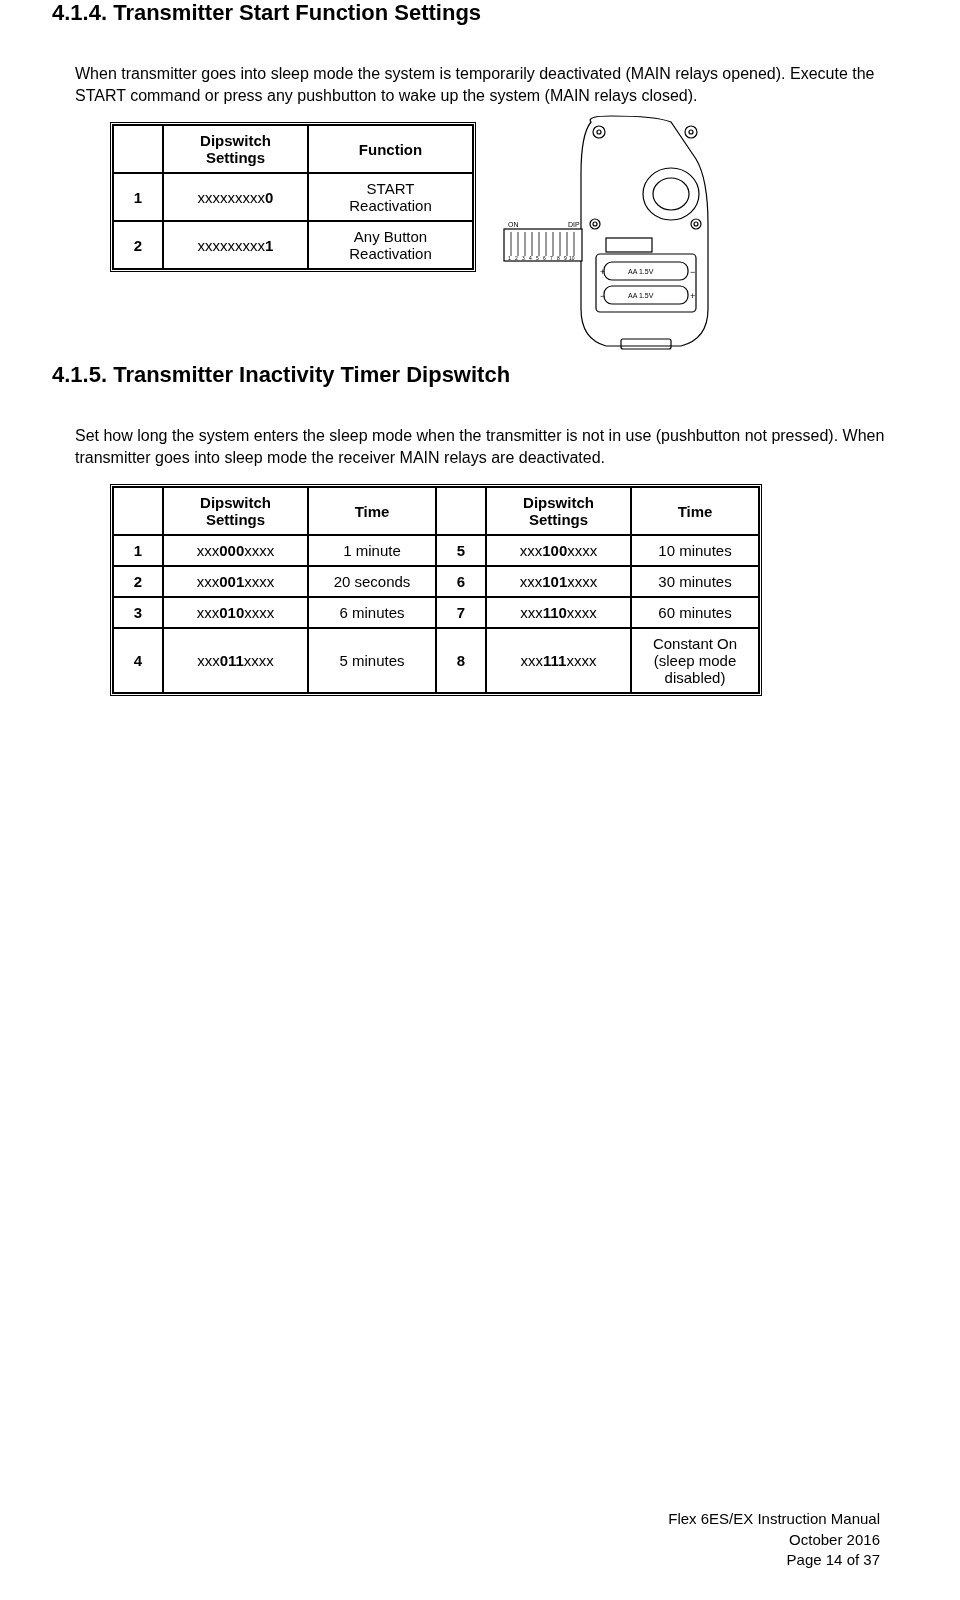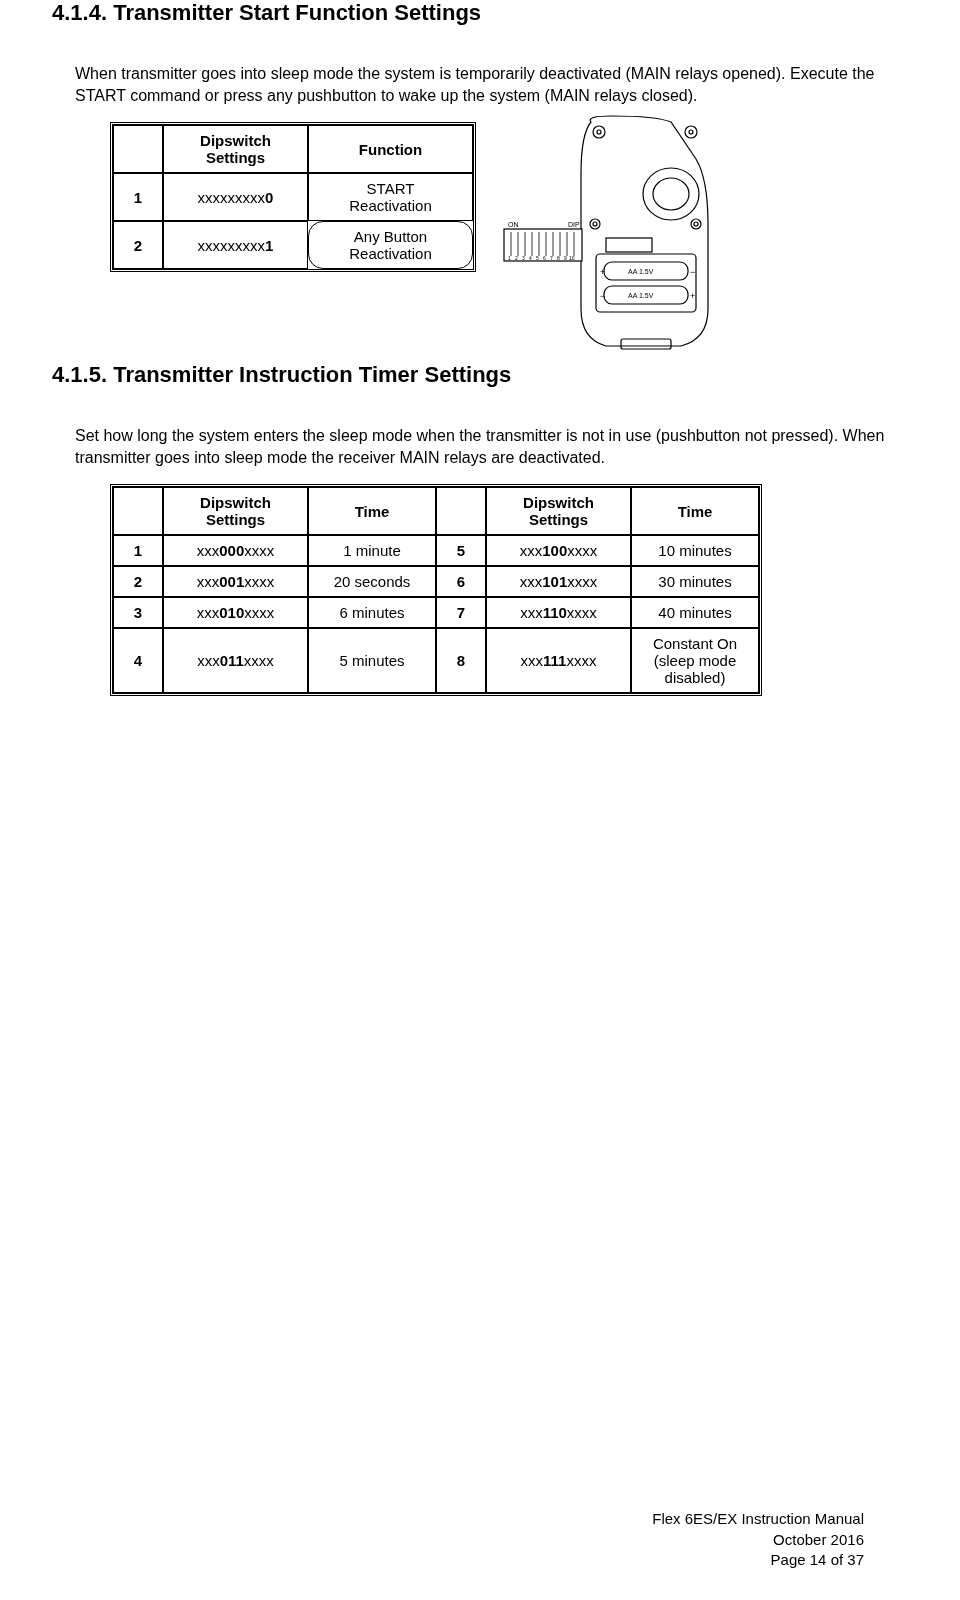--- a/index.html
+++ b/index.html
@@ -55,21 +55,21 @@
     .dip-val { font-family: Arial; margin-top: 43px; }
     .dip-bold { font-weight: bold; }
     .section-gap { height: 4px; }
     .device-svg {
       margin-top: -8px;
       flex-shrink: 0;
     }
     .footer {
       position: absolute;
       bottom: 30px;
-      right: 96px;
+      right: 80px;
       text-align: right;
       font-size: 15px;
       line-height: 1.35;
     }
   </style>
 </head>
 <body>
 
 <h2 class="section-heading">4.1.4. Transmitter Start Function Settings</h2>
 <p class="body-text">When transmitter goes into sleep mode the system is temporarily deactivated (MAIN relays opened).  Execute the START command or press any pushbutton to wake up the system (MAIN relays closed).</p>
@@ -84,21 +84,21 @@
         <th class="col-func">Function</th>
       </tr>
       <tr>
         <td class="col-num">1</td>
         <td class="col-dip dip-val"><span>xxxxxxxxx</span><span class="dip-bold">0</span></td>
         <td style="font-weight:normal;">START Reactivation</td>
       </tr>
       <tr>
         <td class="col-num">2</td>
         <td class="col-dip dip-val"><span>xxxxxxxxx</span><span class="dip-bold">1</span></td>
-        <td style="font-weight:normal;border-radius:15px;">Any Button Reactivation</td>
+        <td style="font-weight:normal;">Any Button Reactivation</td>
       </tr>
     </tbody>
       </table>
   </div>
 
   <div class="device-svg">
     <svg width="230" height="240" viewBox="0 0 230 240">
       <g fill="none" stroke="#000" stroke-width="1.2">
 
         <path d="M 95 8 Q 90 2 115 2 Q 160 2 175 8 L 200 45 Q 212 65 212 110 L 212 195 Q 212 225 185 232 L 110 232 Q 85 225 85 195 L 85 130 L 85 60 Q 85 20 95 8 Z"></path>
@@ -159,21 +159,21 @@
       <text x="12" y="113" font-size="7" fill="#000">ON</text>
       <text x="72" y="113" font-size="7" fill="#000">DIP</text>
       <text x="132" y="160" font-size="7" fill="#000">AA 1.5V</text>
       <text x="132" y="184" font-size="7" fill="#000">AA 1.5V</text>
     </svg>
   </div>
 </div>
 
 <div class="section-gap"></div>
 
-<h2 class="section-heading">4.1.5. Transmitter Instruction Timer Settings</h2>
+<h2 class="section-heading">4.1.5. Transmitter Inactivity Timer Dipswitch</h2>
 <p class="body-text">Set how long the system enters the sleep mode when the transmitter is not in use (pushbutton not pressed).  When transmitter goes into sleep mode the receiver MAIN relays are deactivated.</p>
 
 <div class="table-container" style="margin-top:8px;">
   <table class="t1">
     <tbody>
         <tr>
       <th class="col-num"></th>
       <th class="col-dip">Dipswitch Settings</th>
       <th class="col-time">Time</th>
       <th class="col-num"></th>
@@ -195,21 +195,21 @@
       <td class="col-num">6</td>
       <td class="dip-val"><span>xxx</span><span class="dip-bold">101</span><span>xxxx</span></td>
       <td>30 minutes</td>
     </tr>
     <tr>
       <td class="col-num">3</td>
       <td class="dip-val"><span>xxx</span><span class="dip-bold">010</span><span>xxxx</span></td>
       <td>6 minutes</td>
       <td class="col-num">7</td>
       <td class="dip-val"><span>xxx</span><span class="dip-bold">110</span><span>xxxx</span></td>
-      <td>40 minutes</td>
+      <td>60 minutes</td>
     </tr>
     <tr>
       <td class="col-num">4</td>
       <td class="dip-val"><span>xxx</span><span class="dip-bold">011</span><span>xxxx</span></td>
       <td>5 minutes</td>
       <td class="col-num">8</td>
       <td class="dip-val"><span>xxx</span><span class="dip-bold">111</span><span>xxxx</span></td>
       <td>Constant On (sleep mode disabled)</td>
     </tr>
   </tbody>

